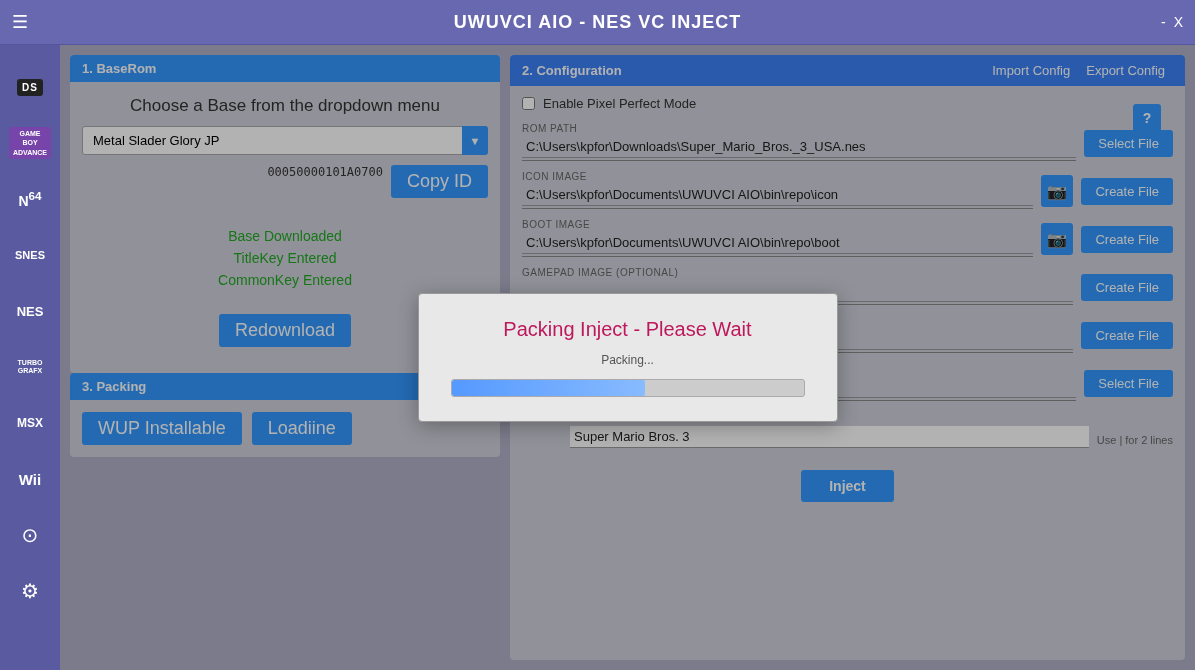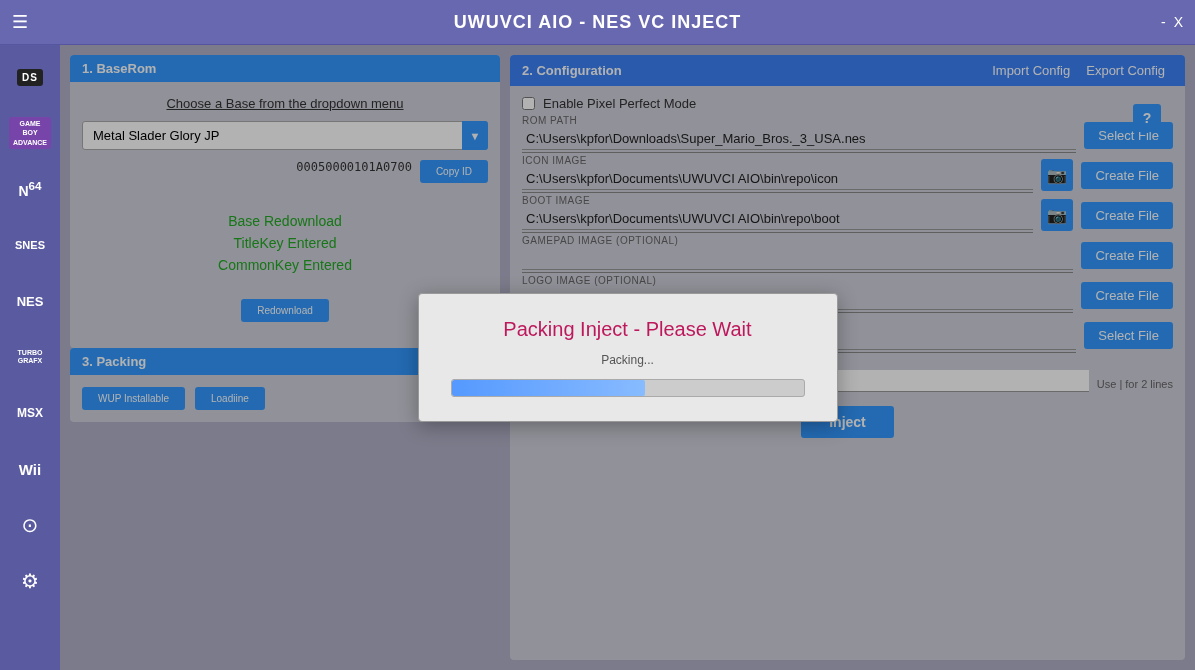--- a/index.html
+++ b/index.html
@@ -57,21 +57,21 @@
       height: 625px;
     }
 
     
     .sidebar {
       width: 60px;
       background: #5a5aa0;
       display: flex;
       flex-direction: column;
       align-items: center;
-      padding-top: 5px;
+      padding-top: 15px;
       gap: 2px;
     }
     .sidebar-item {
       width: 54px;
       height: 54px;
       display: flex;
       align-items: center;
       justify-content: center;
       cursor: pointer;
       border-radius: 4px;
@@ -112,23 +112,22 @@
     
     .baserom-body {
       display: flex;
       flex-direction: column;
       align-items: center;
       gap: 10px;
       padding: 14px 12px;
     }
     .baserom-label {
       color: #333;
-      font-size: 13px;
+      font-size: 17px;
       text-align: right;
-      text-decoration: underline;
     }
     .dropdown-wrapper {
       position: relative;
       width: 100%;
     }
     .dropdown-select {
       width: 100%;
       padding: 6px 28px 6px 10px;
       background: white;
       border: 1px solid #aaa;
@@ -163,21 +162,21 @@
       font-size: 12px;
       color: #333;
       font-family: monospace;
     }
     .btn-blue {
       background: #3399ff;
       color: white;
       border: none;
       padding: 6px 16px;
       border-radius: 3px;
-      font-size: 10px;
+      font-size: 18px;
       cursor: pointer;
       font-weight: 500;
     }
 
     
     .status-area {
       padding: 20px 12px 12px;
       display: flex;
       flex-direction: column;
       align-items: center;
@@ -225,21 +224,21 @@
       font-size: 13px;
       cursor: pointer;
       padding: 2px 8px;
       font-weight: 500;
     }
 
     .config-body {
       padding: 10px 12px;
       display: flex;
       flex-direction: column;
-      gap: 0;
+      gap: 8px;
     }
 
     .checkbox-row {
       display: flex;
       align-items: center;
       gap: 8px;
       margin-bottom: 4px;
     }
     .checkbox-row input[type=checkbox] { cursor: pointer; }
     .checkbox-label { font-size: 13px; color: #333; }
@@ -498,21 +497,21 @@
               <option>Metal Slader Glory JP</option>
             </select>
             <div class="dropdown-arrow">▼</div>
           </div>
           <div class="id-row">
             <span class="id-text">00050000101A0700</span>
             <button class="btn-blue">Copy ID</button>
           </div>
 
           <div class="status-area">
-            <div class="status-green">Base Redownload</div>
+            <div class="status-green">Base Downloaded</div>
             <div class="status-green">TitleKey Entered</div>
             <div class="status-green">CommonKey Entered</div>
             <div class="redownload-row">
               <button class="btn-blue">Redownload</button>
             </div>
           </div>
         </div>
       </div>
 
       <div class="section-box">

